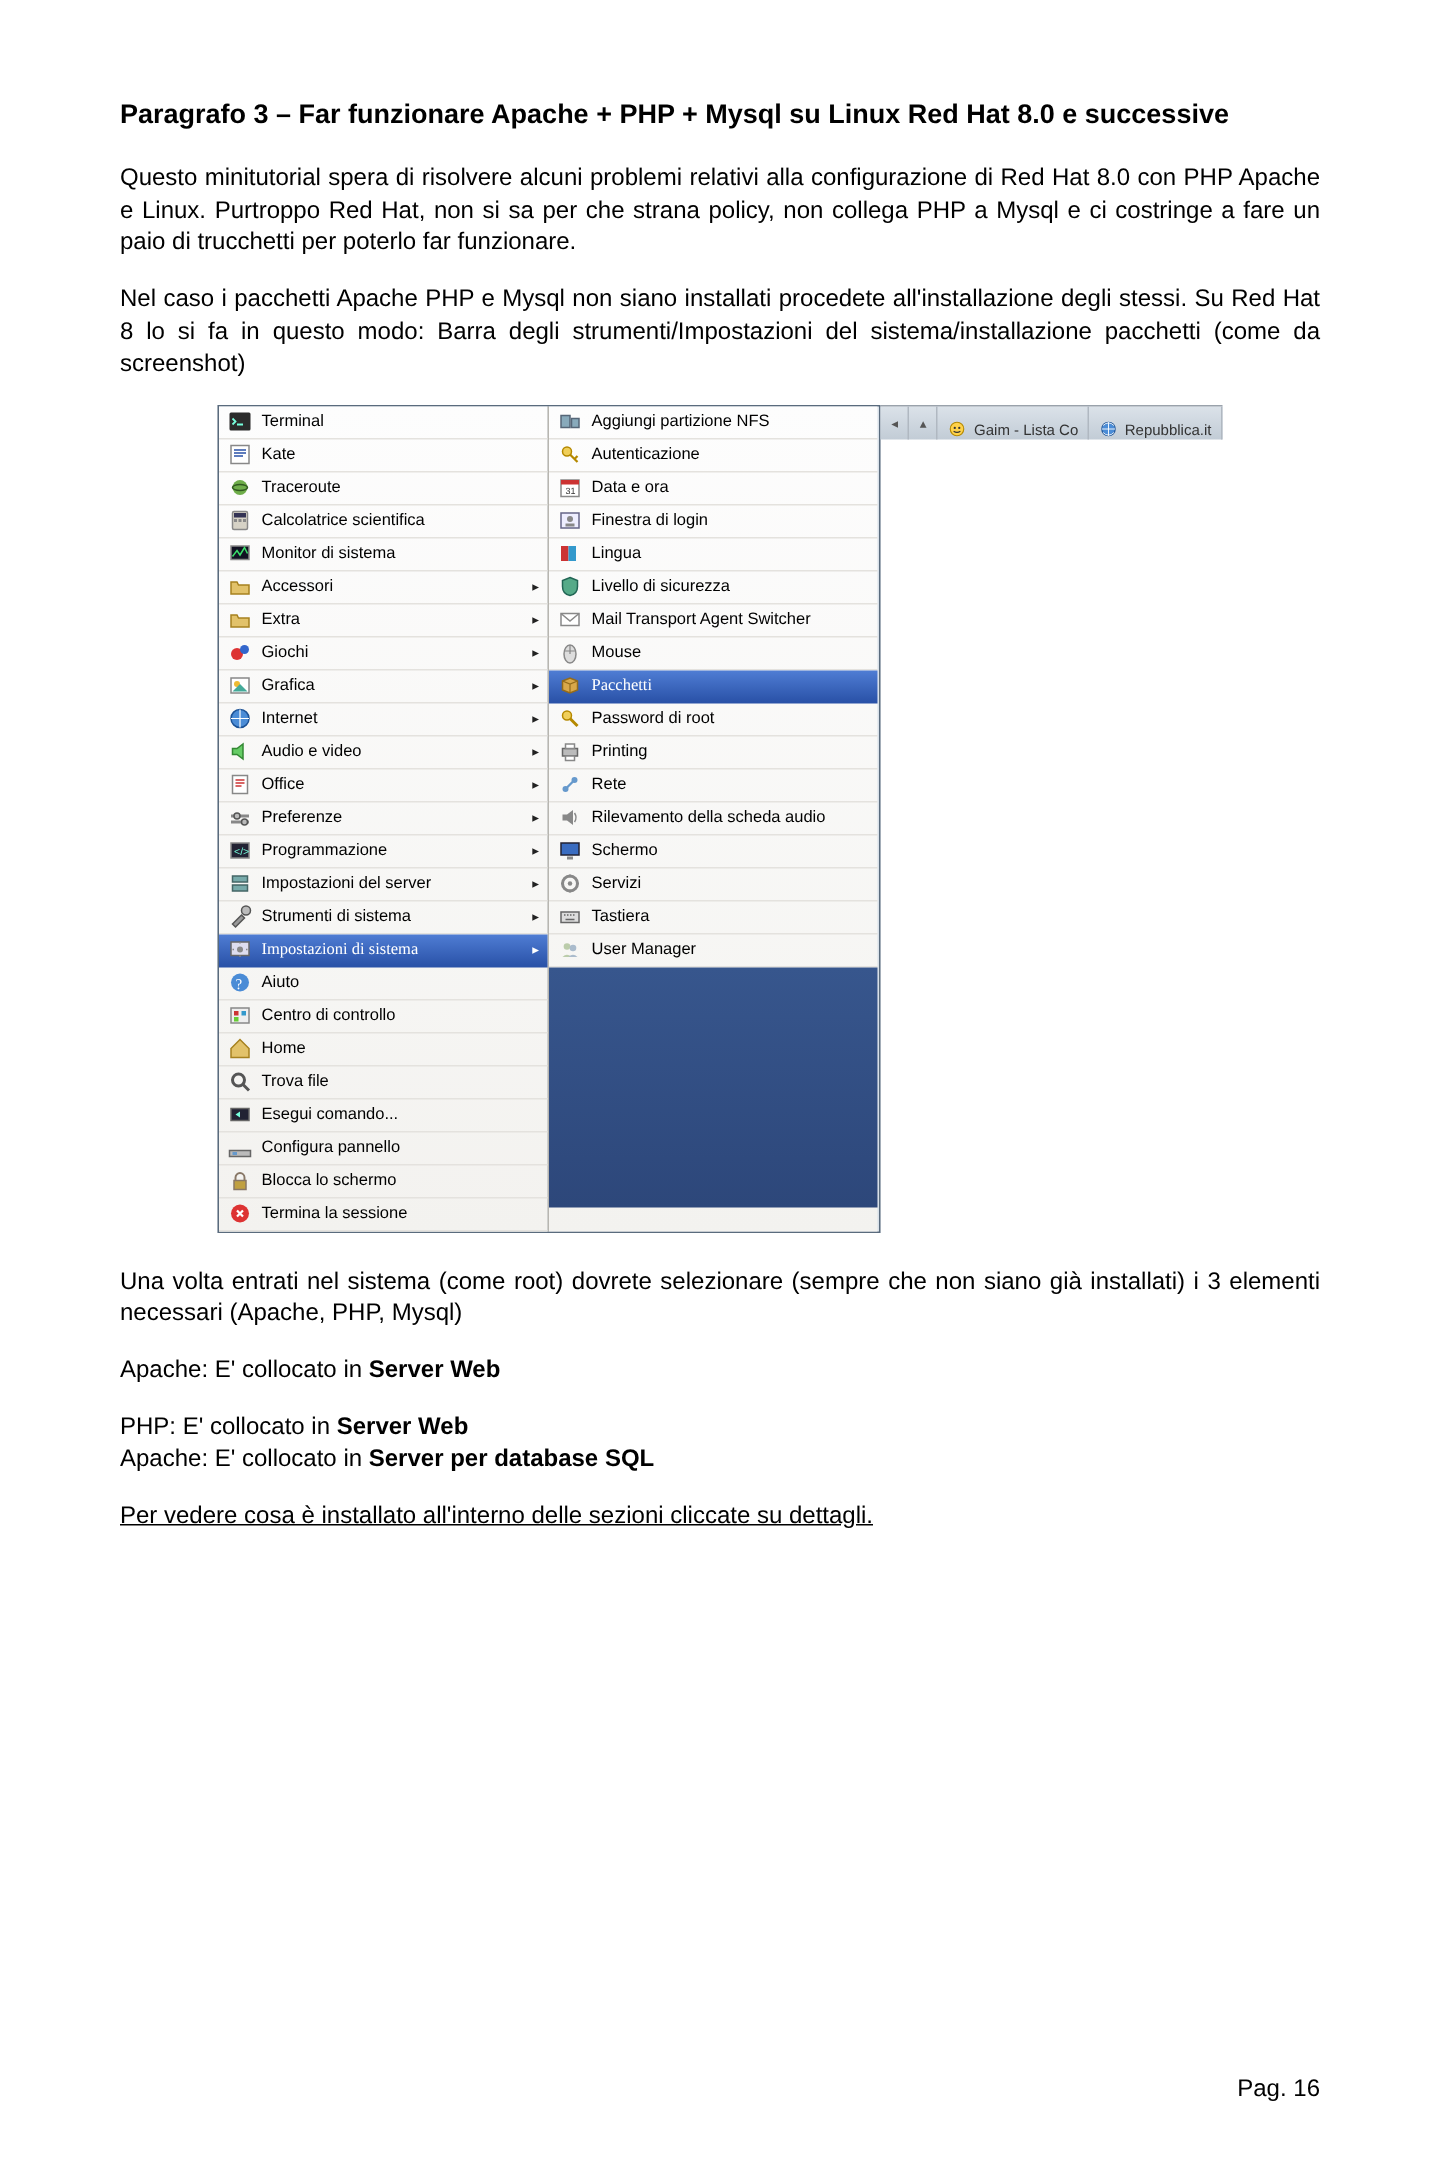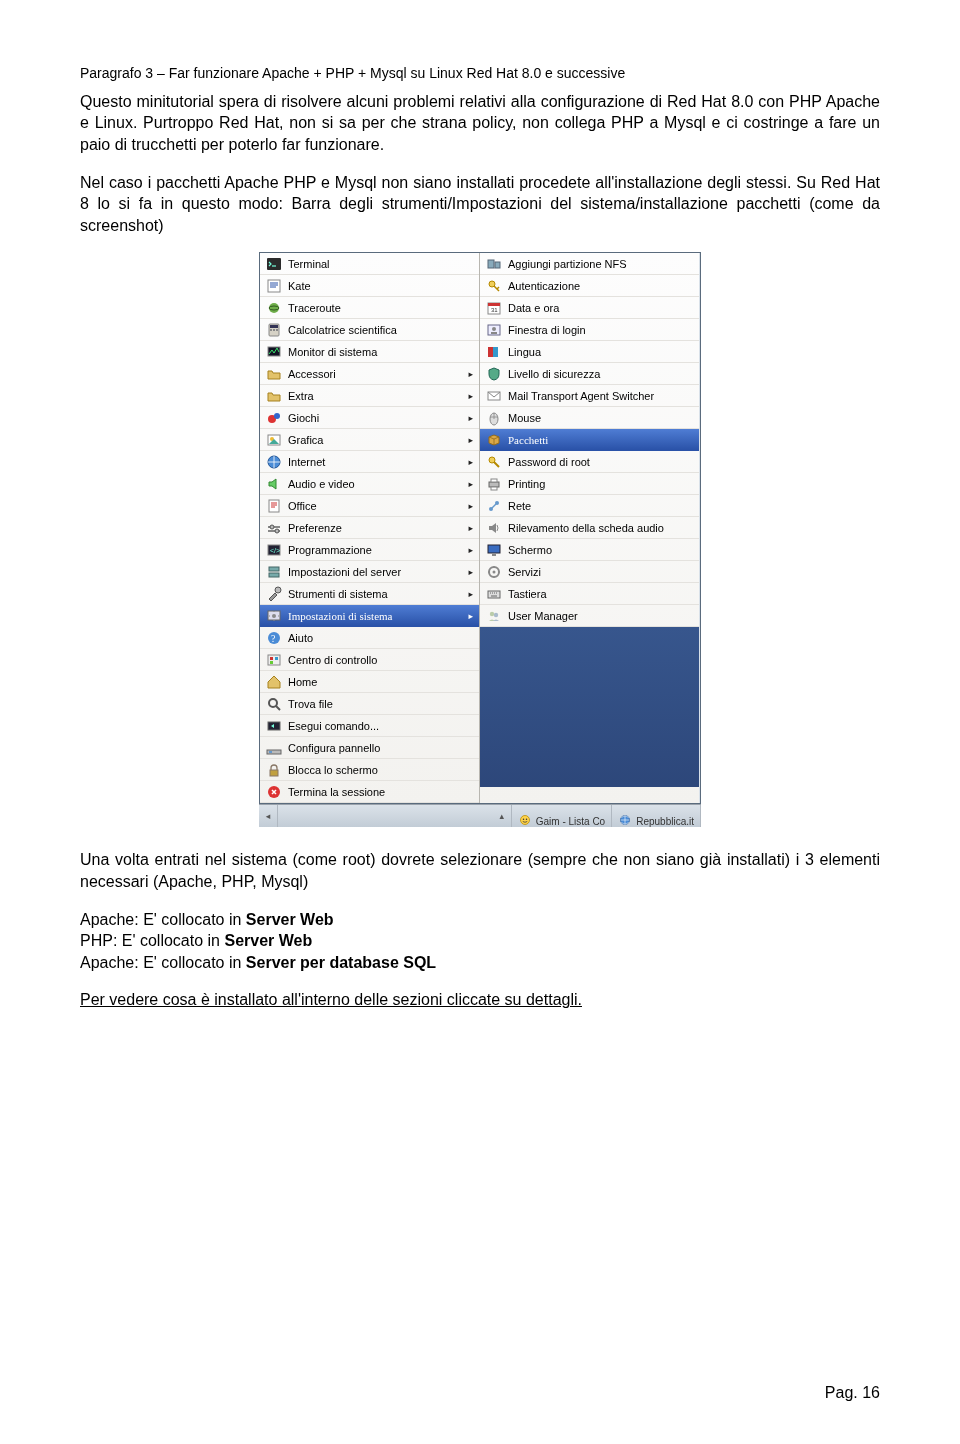--- a/index.html
+++ b/index.html
@@ -9,24 +9,24 @@
     font-size: 16px;
     color: #000;
     width: 960px;
     height: 1444px;
     position: relative;
   }
   .page {
     padding: 64px 80px 0 80px;
   }
   .p3-title {
-    font-weight: normal;
-    font-size: 14px;
+    font-weight: bold;
+    font-size: 18px;
     line-height: 1.35;
-    margin-bottom: 8px;
+    margin-bottom: 20px;
   }
   .para {
     font-size: 16px;
     line-height: 1.35;
     margin-bottom: 16px;
     text-align: justify;
   }
   .para:last-of-type { margin-bottom: 0; text-decoration: underline; }
   .center-wrap {
     display: flex;
@@ -123,21 +123,21 @@
 
 <div class="page">
 
   <div class="p3-title">Paragrafo 3 – Far funzionare Apache + PHP + Mysql su Linux Red Hat 8.0 e successive</div>
 
   <div class="para">Questo minitutorial spera di risolvere alcuni problemi relativi alla configurazione di Red Hat 8.0 con PHP Apache e Linux. Purtroppo Red Hat, non si sa per che strana policy, non collega PHP a Mysql e ci costringe a fare un paio di trucchetti per poterlo far funzionare.</div>
 
   <div class="para">Nel caso i pacchetti Apache PHP e Mysql non siano installati procedete all'installazione degli stessi. Su Red Hat 8 lo si fa in questo modo: Barra degli strumenti/Impostazioni del sistema/installazione pacchetti (come da screenshot)</div>
 
   <div class="center-wrap">
-    <div style="display:flex;flex-direction:column;">
+    <div style="display:flex;flex-direction:row;">
       <div class="screenshot">
         <div class="menu-col" id="menu-left">
             <div class="mi">
               <span class="ico">
                 <svg viewBox="0 0 16 16" width="16" height="16">
                   <rect x="1" y="2" width="14" height="12" rx="1" fill="#2b2b2b"></rect>
                   <path d="M3 6 L5 8 L3 10" stroke="#7fd" stroke-width="1.2" fill="none"></path>
                   <path d="M6 10 H10" stroke="#7fd" stroke-width="1.2"></path>
                 </svg>
               </span>
@@ -566,21 +566,21 @@
               </svg>
           </span>
           <span>Repubblica.it</span>
         </div>
       </div>
     </div>
   </div>
 
   <div class="para">Una volta entrati nel sistema (come root) dovrete selezionare (sempre che non siano già installati) i 3 elementi necessari (Apache, PHP, Mysql)</div>
 
-  <div class="para" style="margin-bottom:0">
+  <div class="para" style="margin-bottom:16px">
     <span>Apache: E' collocato in </span><span class="bold">Server Web</span>
   </div>
   <div class="para" style="margin-bottom:0">
     <span>PHP: E' collocato in </span><span class="bold">Server Web</span>
   </div>
   <div class="para">
     <span>Apache: E' collocato in </span><span class="bold">Server per database SQL</span>
   </div>
 
   <div class="para">Per vedere cosa è installato all'interno delle sezioni cliccate su dettagli.</div>

